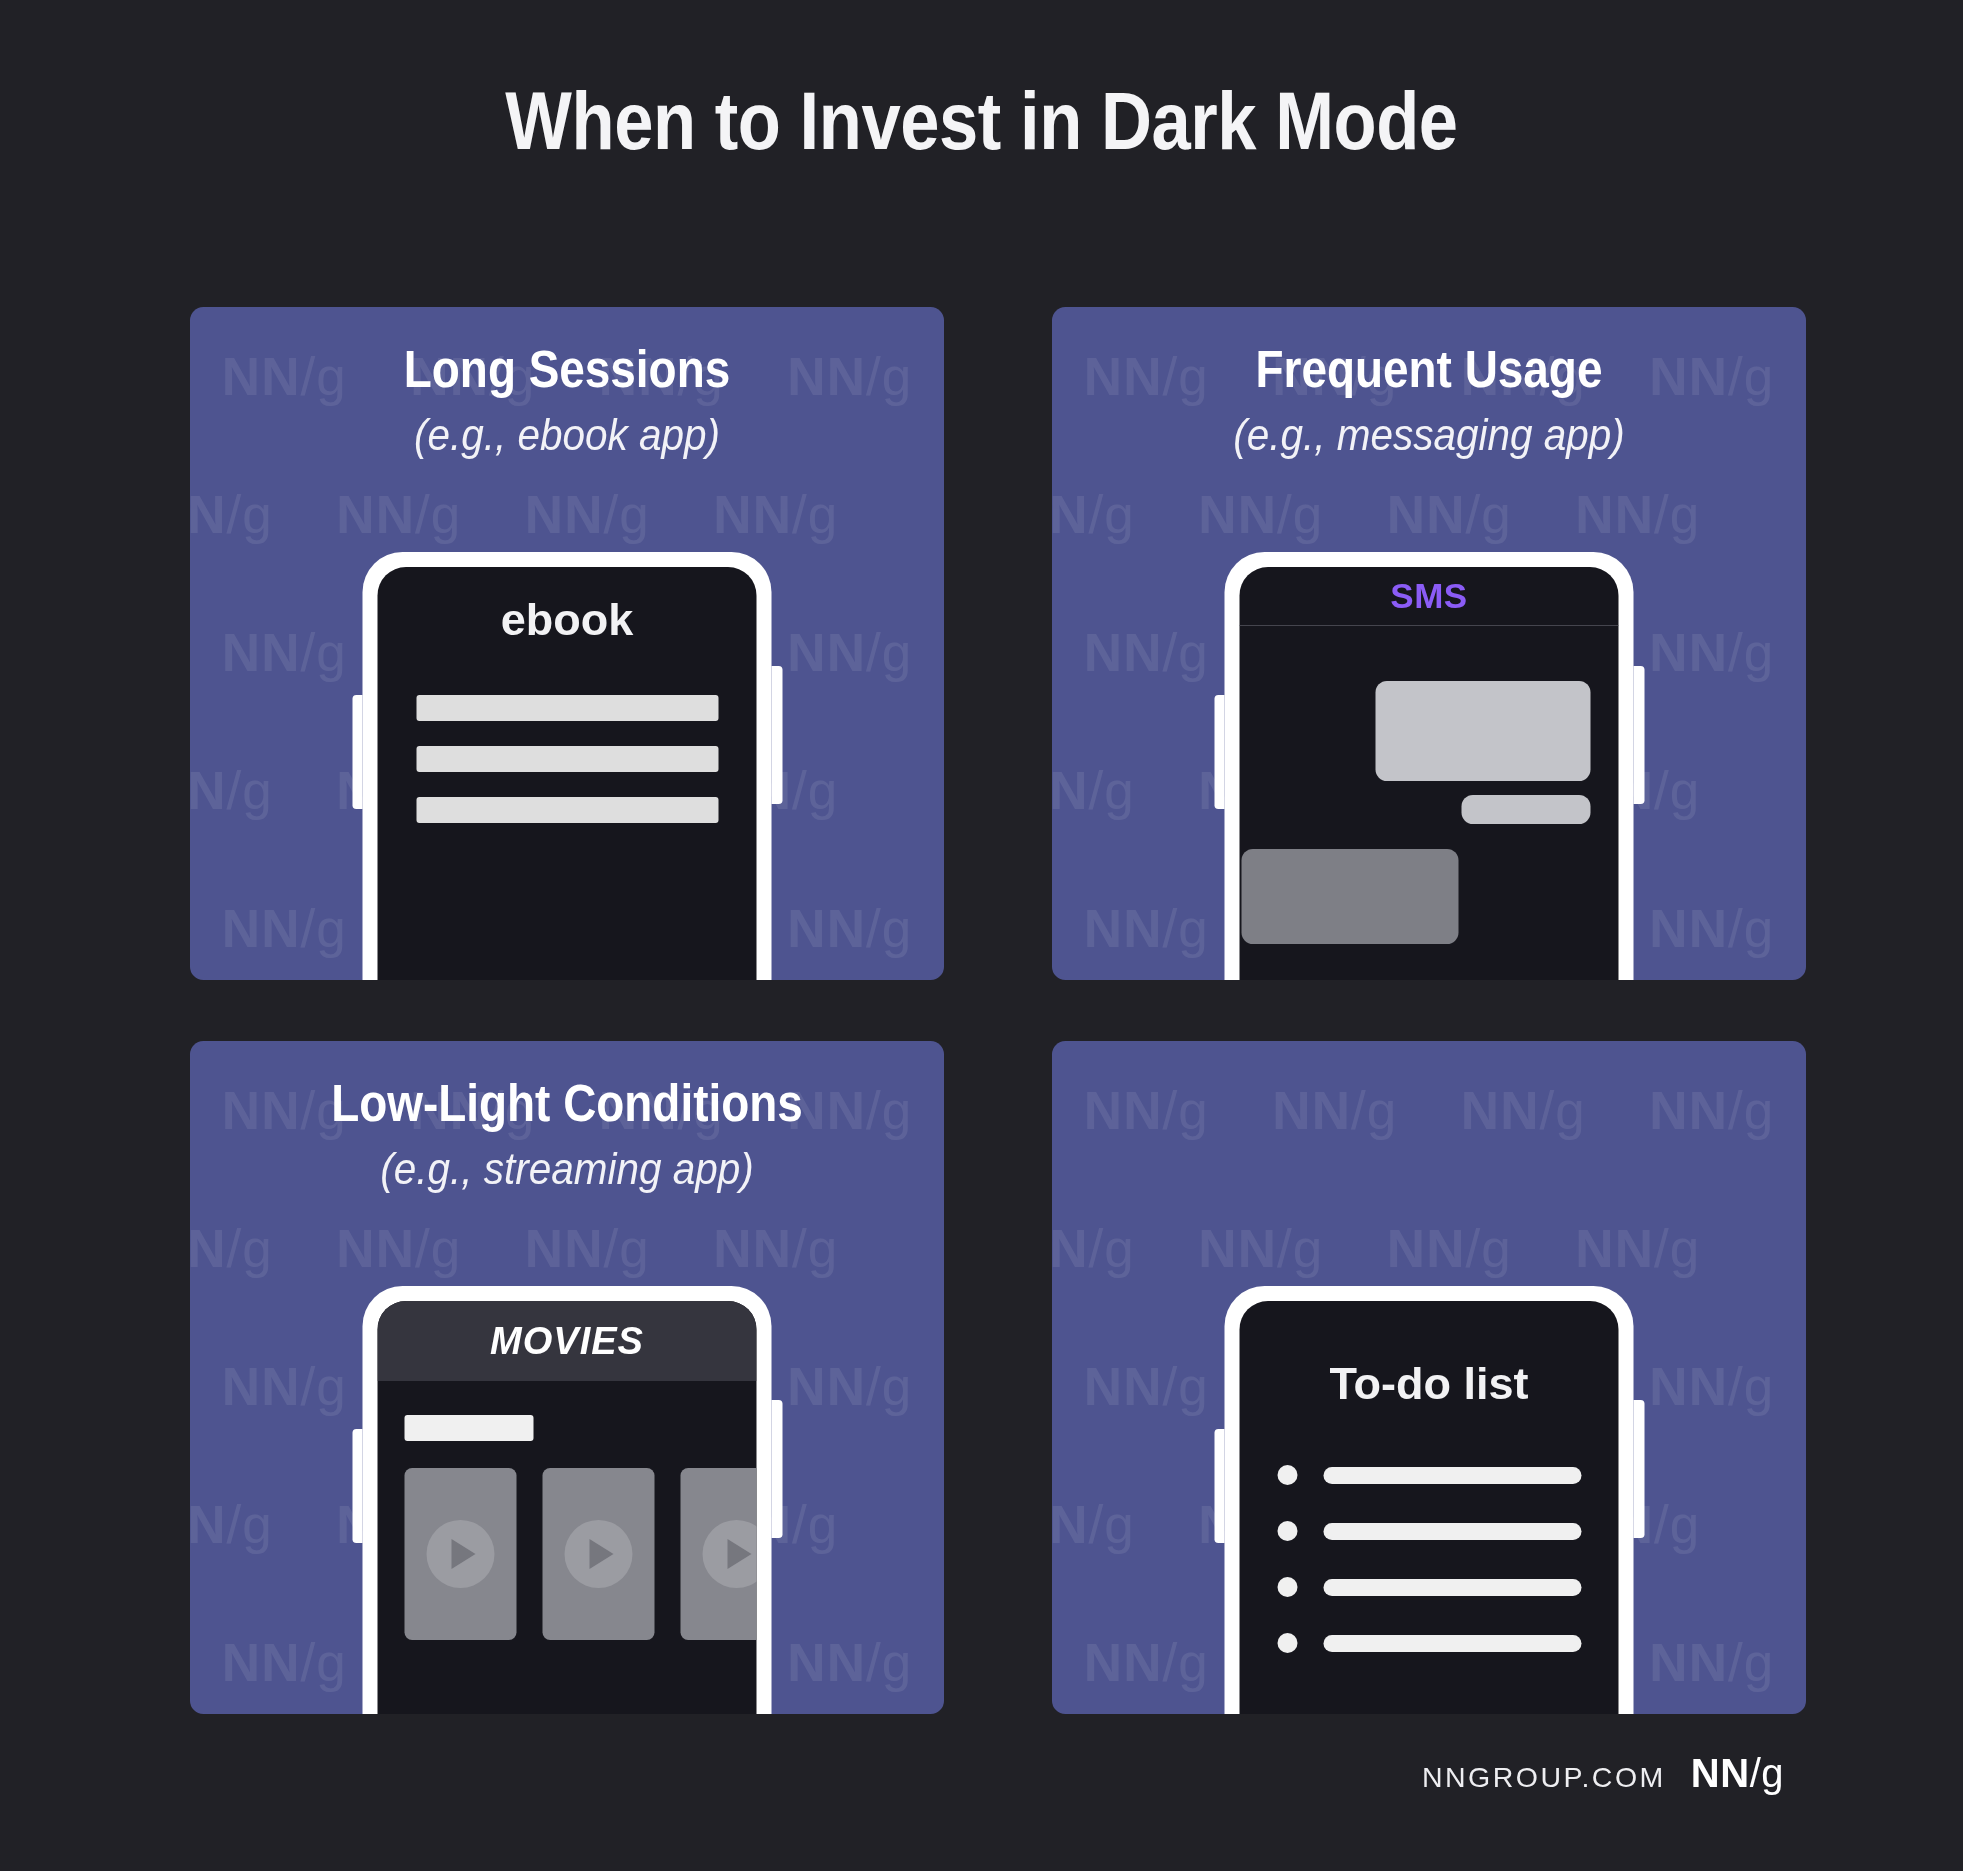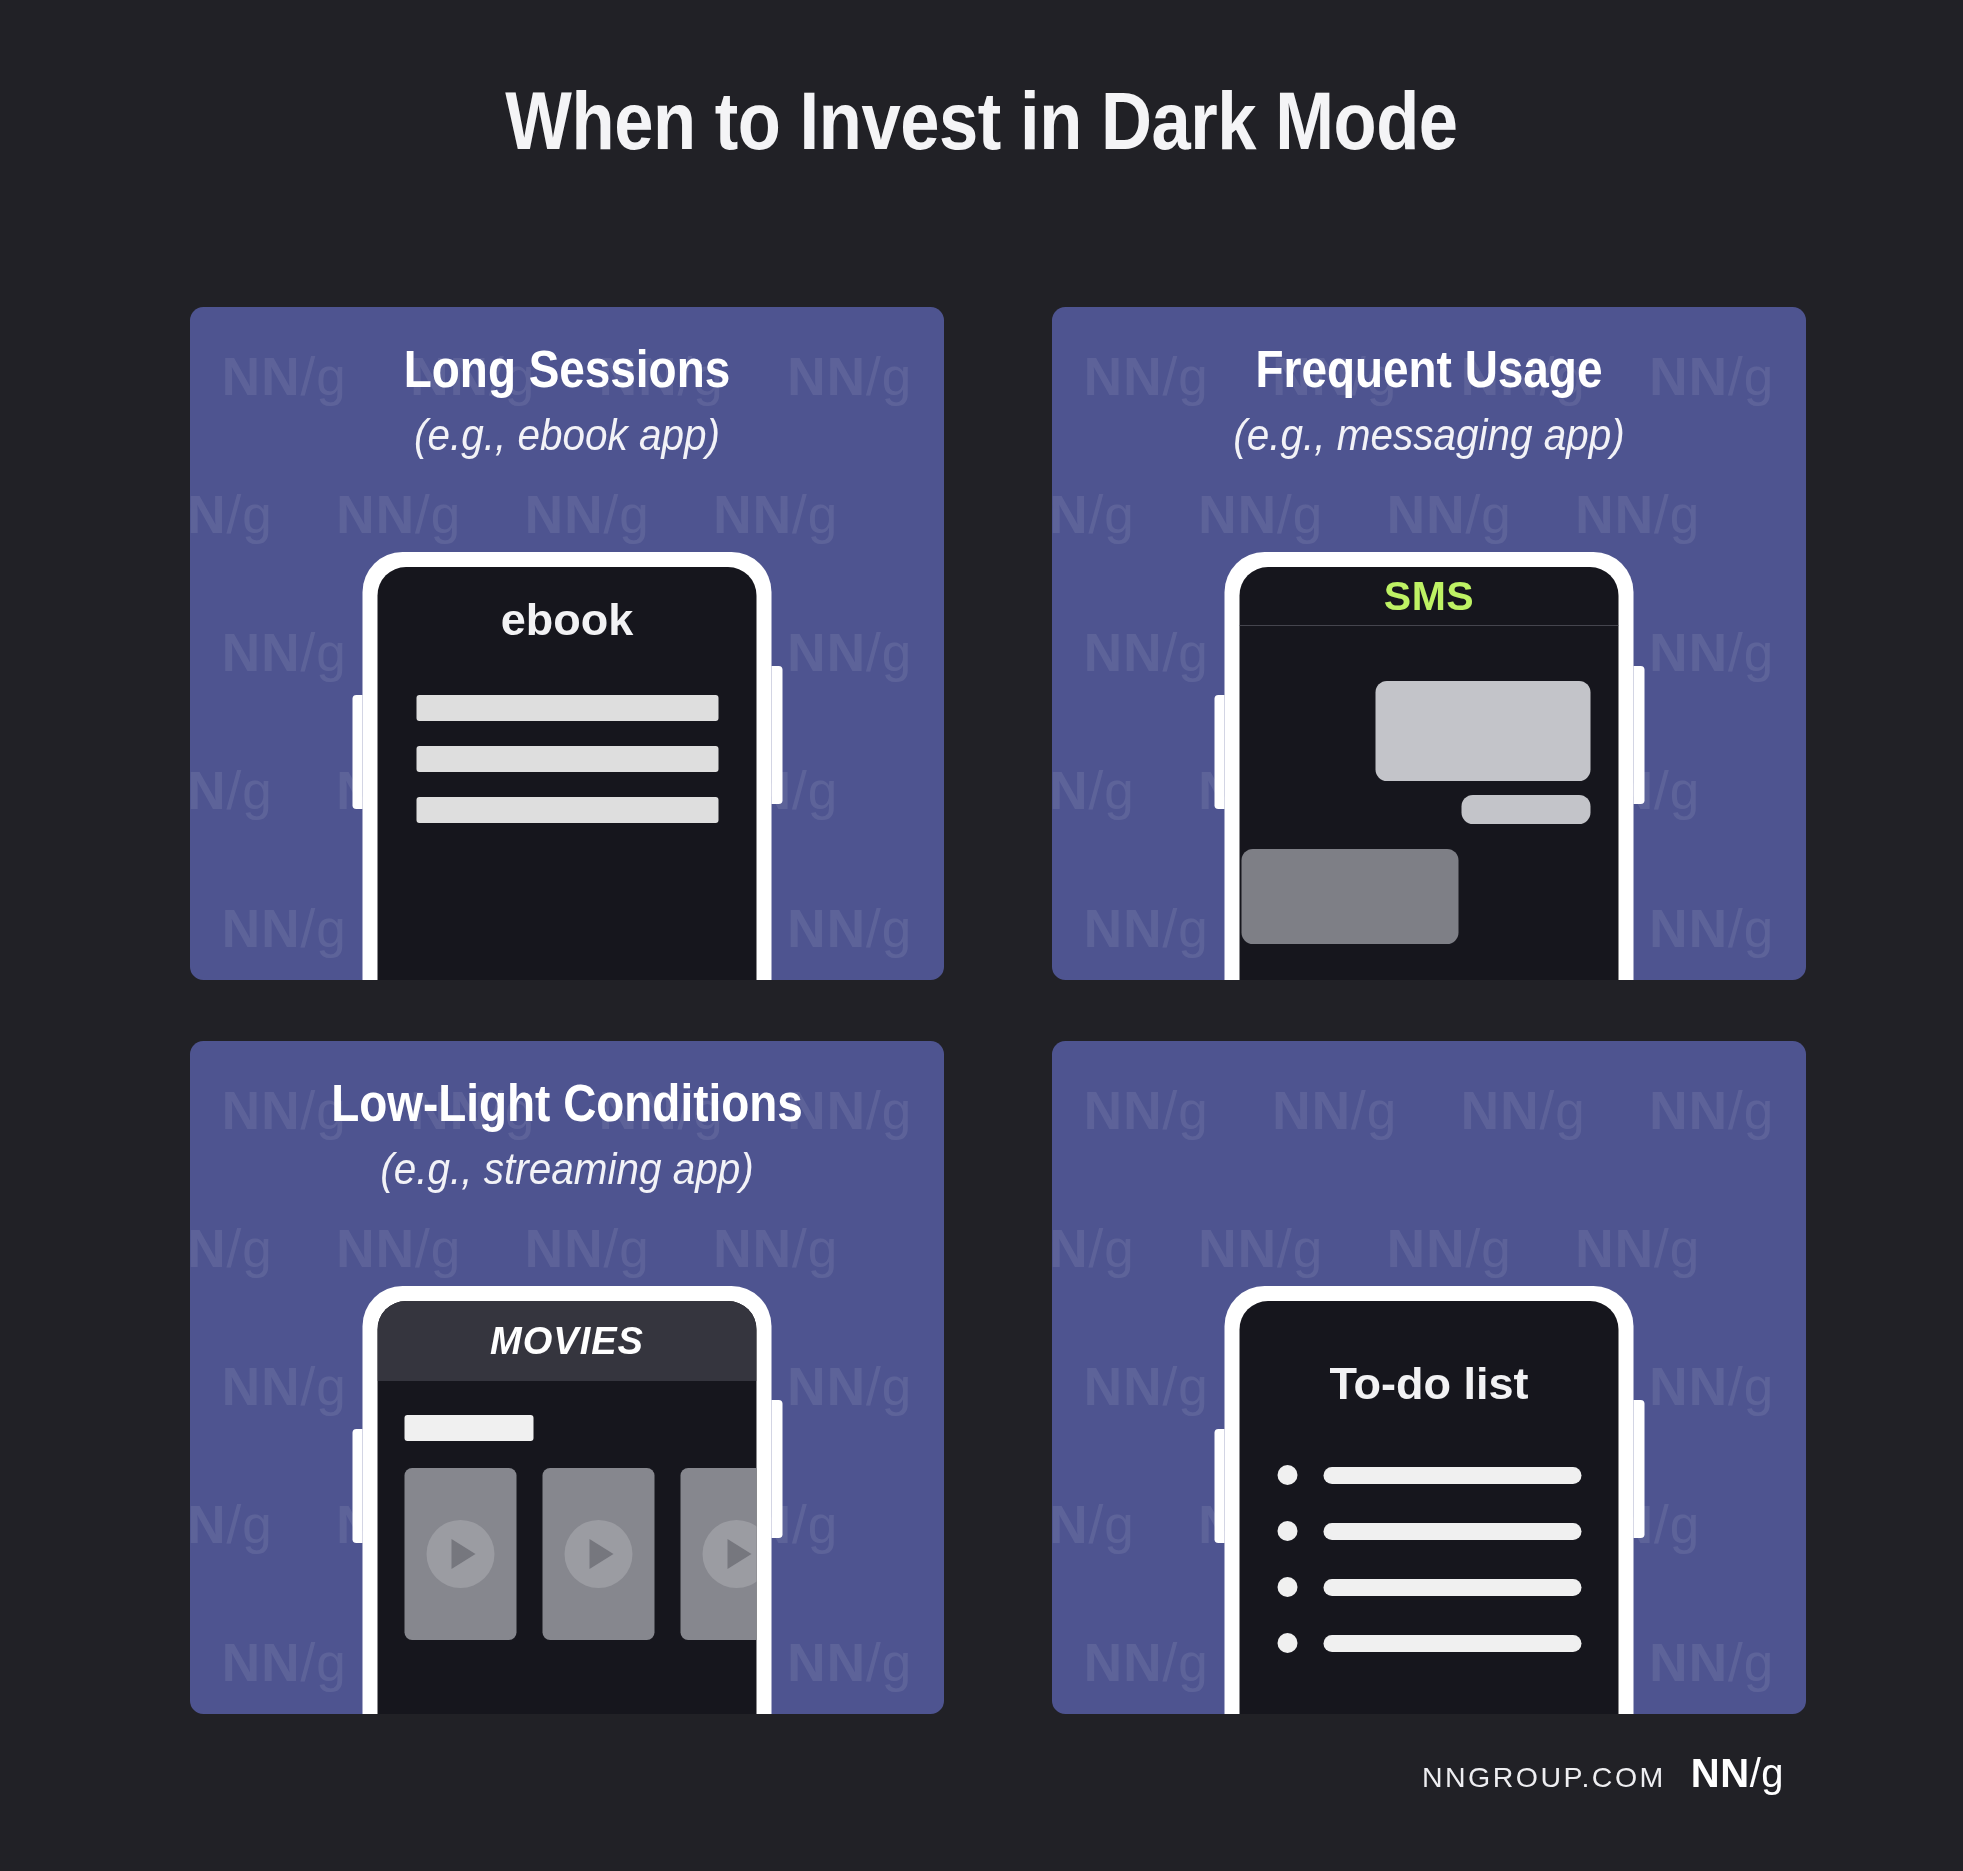--- a/index.html
+++ b/index.html
@@ -166,24 +166,24 @@
     border-radius: 2.9px;
   }
 
   
   .sms-header {
     height: 59px;
     display: flex;
     align-items: center;
     justify-content: center;
     border-bottom: 1.9px solid #45454e;
-    color: #bef264;
-    font-family: "Liberation Sans Narrow", "Liberation Sans", sans-serif;
-    font-weight: bold;
-    font-size: 41px;
+    color: #8b5cf6;
+    font-family: "Liberation Sans Narrow", "Liberation Sans", sans-serif;
+    font-weight: bold;
+    font-size: 35px;
     letter-spacing: 0.5px;
   }
   .sms-body {
     position: relative;
     height: 320px;
     padding: 0 28.5px;
   }
   .bubble { position: absolute; border-radius: 11.4px; }
   .bubble.b1 { right: 28.5px; top: 55px;  width: 215px; height: 100px; background: #c3c4c9; }
   .bubble.b2 { right: 28.5px; top: 169px; width: 129px; height: 28.5px;  background: #c3c4c9; }

